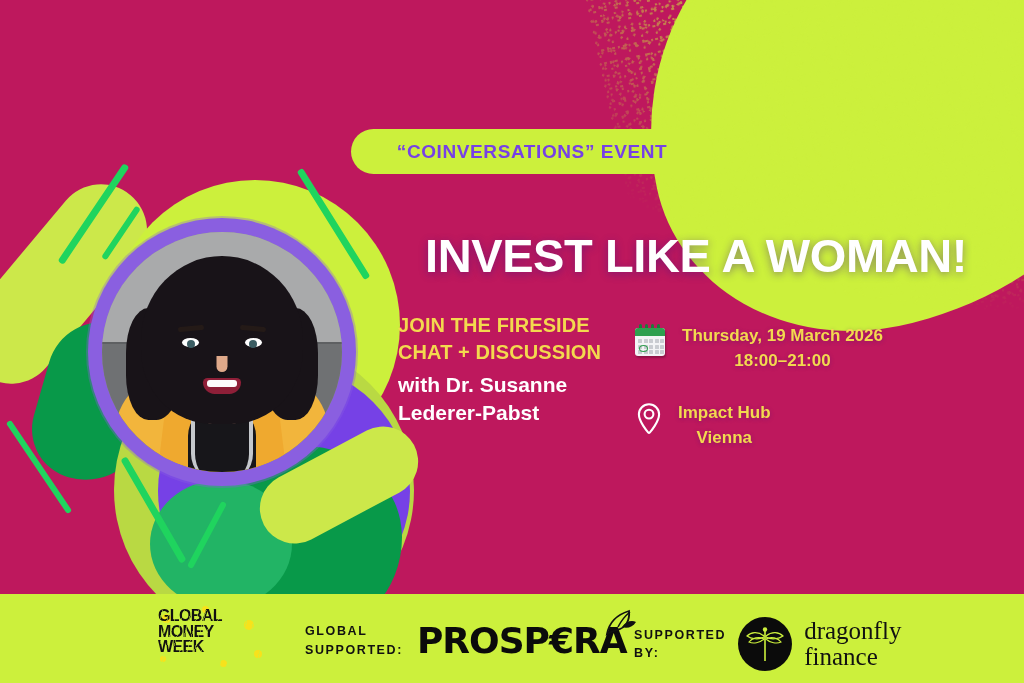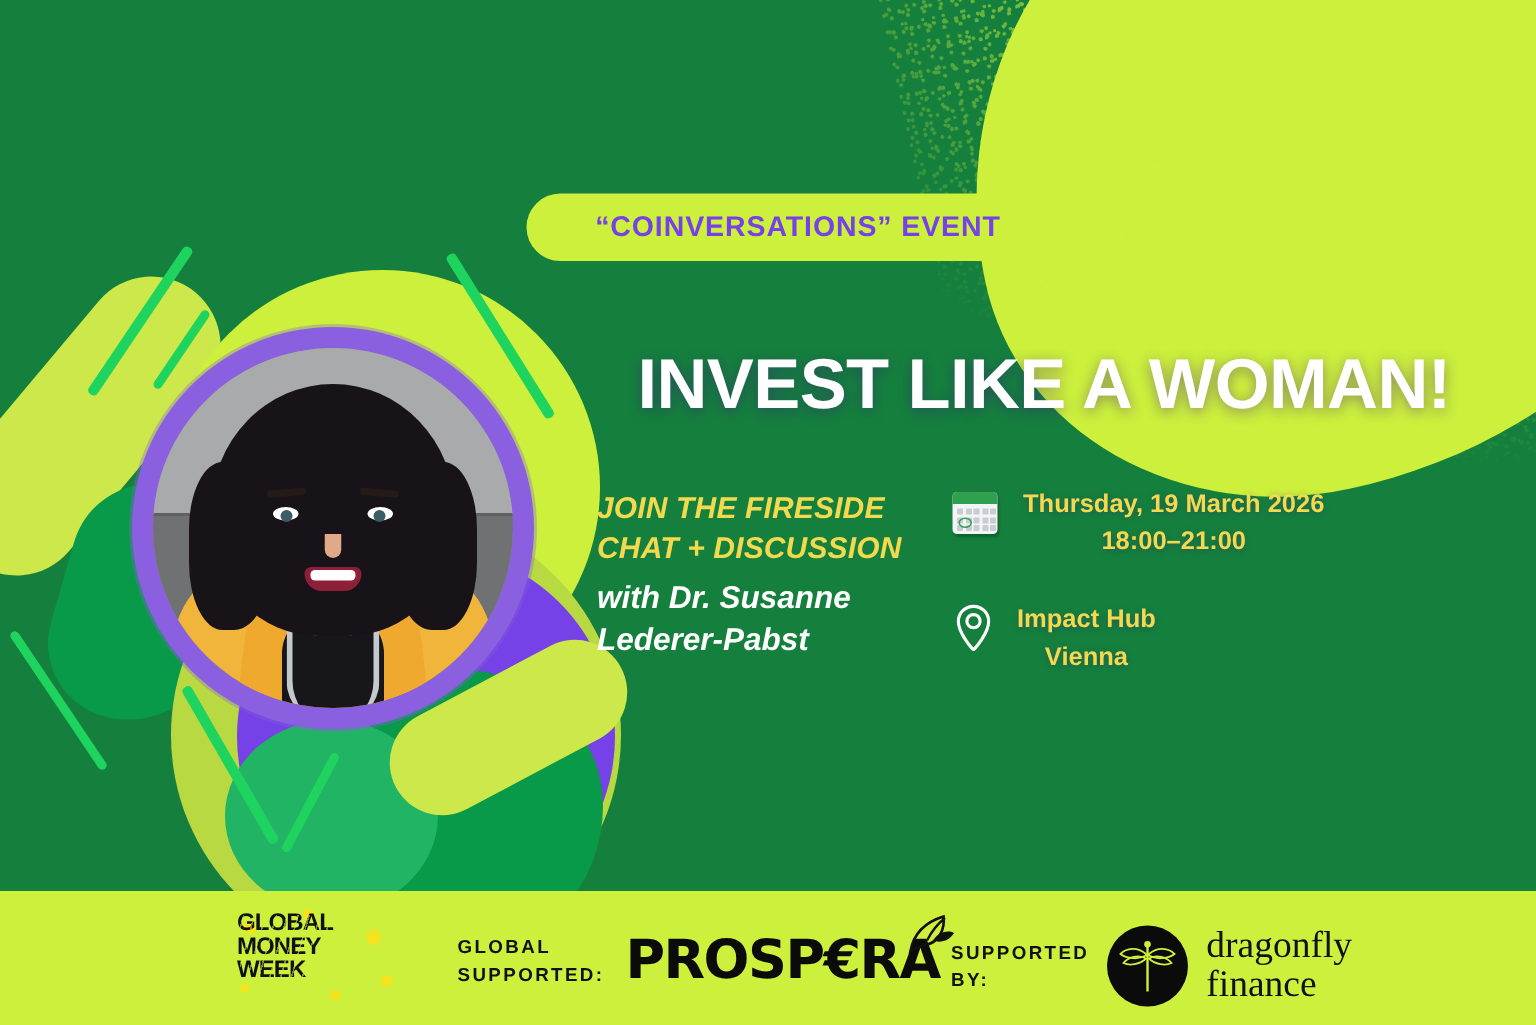--- a/index.html
+++ b/index.html
@@ -3,21 +3,21 @@
 <meta charset="utf-8">
 <title>Invest Like A Woman - Event Poster</title>
 <style>
   html,body{margin:0;padding:0;background:#222;}
   body{font-family:"Liberation Sans",sans-serif;}
 
   .poster{
     position:relative;
     width:1024px;height:683px;
     overflow:hidden;
-    background:#15803d;
+    background:#be185d;
   }
 
   
   .blob-tr{
     position:absolute; top:-120px; right:-140px;
     width:520px; height:440px;
     background:#CCF03C;
     border-radius:46% 54% 60% 40% / 58% 42% 58% 42%;
     transform:rotate(-12deg);
   }
@@ -173,21 +173,21 @@
   
   .headline{
     position:absolute; left:393px; top:228px;
     color:#ffffff; font-weight:bold; font-size:47px;
     letter-spacing:-.4px; white-space:nowrap;
     text-shadow:0 2px 9px rgba(60,20,130,.45);
     margin-left:32px;
   }
 
   
-  .join-block{position:absolute; left:398px; top:326px; width:205px;font-style:italic;}
+  .join-block{position:absolute; left:398px; top:312px; width:205px;}
   .join-head{
     color:#F3D94E; font-weight:bold; font-size:20px; line-height:1.33;
     letter-spacing:.1px;
   }
   .join-sub{
     margin-top:6px;
     color:#ffffff; font-weight:bold; font-size:21px; line-height:1.33;
   }
 
   

